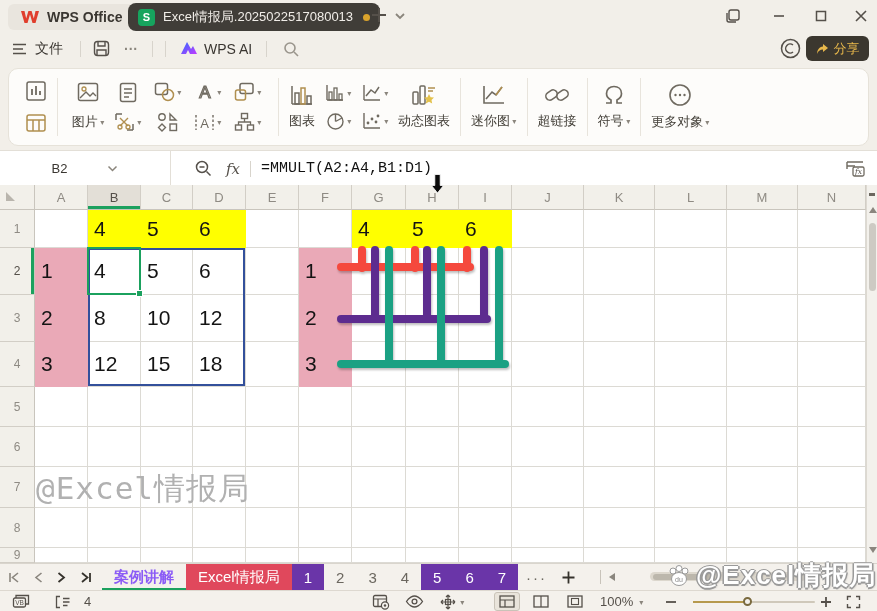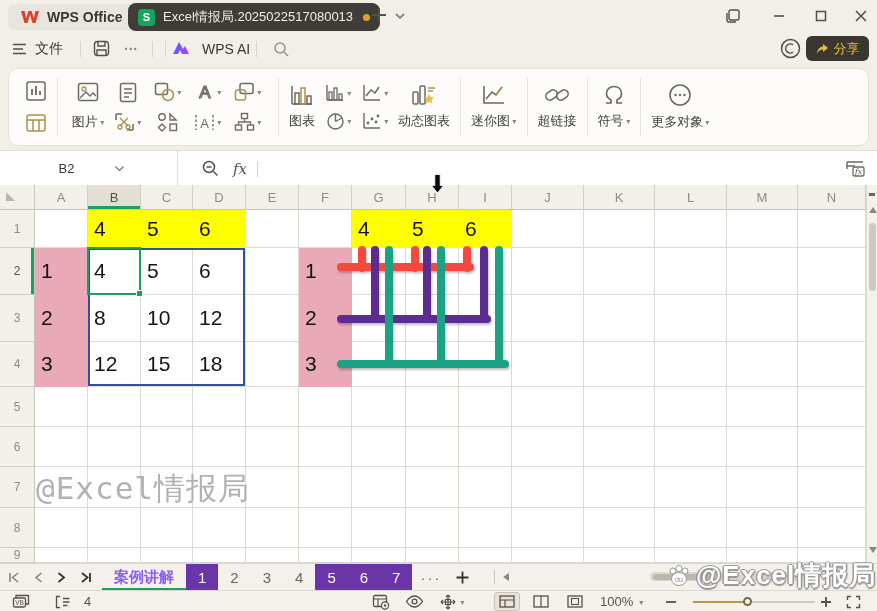--- a/index.html
+++ b/index.html
@@ -32,21 +32,21 @@
   .rsep{width:1px;height:58px;background:#e8e4dc;}
   .rbig{display:flex;flex-direction:column;align-items:center;justify-content:center;gap:6px;font-size:13px;color:#444039;}
   .rbig .lbl{display:flex;align-items:center;gap:2px;white-space:nowrap;}
   .rstack{display:flex;flex-direction:column;gap:10px;align-items:center;}
   .rgrid{display:grid;grid-template-columns:repeat(5,40px);grid-template-rows:30px 30px;align-items:center;justify-items:center;font-size:13px;}
   .rsm{display:flex;align-items:center;gap:2px;color:#444039;}
   .caret{font-size:9px;color:#8a857c;transform:scale(.9);}
   
   .fbar{position:absolute;left:0;top:150px;width:877px;height:35px;background:#fff;border-top:1px solid #e3dfd7;
         border-bottom:1px solid #cfcbc3;display:flex;align-items:center;}
-  .namebox{width:170px;height:100%;border-right:1px solid #e3dfd7;display:flex;align-items:center;justify-content:center;gap:40px;font-size:13px;padding-left:7px;}
+  .namebox{width:170px;height:100%;border-right:1px solid #e3dfd7;display:flex;align-items:center;justify-content:center;gap:40px;font-size:13px;}
   .fx{font-family:"DejaVu Serif",serif;font-style:italic;font-size:15px;color:#55504a;}
   .formula{font-family:"Liberation Mono","DejaVu Sans Mono",monospace;font-size:15px;color:#111;}
   
   .grid{position:absolute;left:0;top:185px;width:866px;height:378px;background:#fff;overflow:hidden;}
   .hdr-row{display:flex;height:25px;}
   .corner{width:35px;height:25px;background:#f2f0ea;border-right:1px solid #c9c5bd;border-bottom:1px solid #c9c5bd;
           box-sizing:border-box;position:relative;}
   .corner .tri{position:absolute;left:6px;top:7px;width:0;height:0;border-left:9px solid #b9b5ad;border-top:9px solid transparent;}
   .chdr{height:25px;background:#f2f0ea;border-right:1px solid #d2cec6;border-bottom:1px solid #c9c5bd;box-sizing:border-box;
         display:flex;align-items:center;justify-content:center;font-size:13px;color:#8f8b84;}
@@ -159,21 +159,21 @@
     <span class="vsep"></span>
     <span style="margin:0 6px">
       <svg width="17" height="17" viewBox="0 0 17 17">
           <rect x="1.5" y="1.5" width="14" height="14" rx="3" fill="none" stroke="#55504a" stroke-width="1.4"></rect>
           <path d="M5 1.5 V6 H12 V1.5 M4 15 V10 H13 V15" fill="none" stroke="#55504a" stroke-width="1.4"></path>
         </svg>
     </span>
     <span style="margin:0 8px;color:#8a857c;font-weight:bold">···</span>
     <span class="vsep"></span>
     <span class="vsep"></span>
-    <span style="display:flex;align-items:center;gap:12px;margin:0 0">
+    <span style="display:flex;align-items:center;gap:6px;margin:0 8px">
       <svg width="18" height="15" viewBox="0 0 18 15">
         <defs>
             <linearGradient id="ai-g" x1="0" y1="0" x2="1" y2="1">
               <stop offset="0" stop-color="#2f6bff"></stop>
               <stop offset="1" stop-color="#c23bff"></stop>
             </linearGradient>
           </defs>
         <path d="M1 13 L7 1 L11 8 L13 5 L17 13 L10 13 L8 9 L6 13 Z" fill="url(#ai-g)"></path>
         </svg>
       <span>WPS AI</span>
@@ -410,20 +410,21 @@
         </svg>
     </div>
     <span style="margin:0 14px 0 24px">
       <svg width="17" height="17" viewBox="0 0 17 17">
           <circle cx="7" cy="7" r="5.5" fill="none" stroke="#55504a" stroke-width="1.5"></circle>
           <path d="M4.5 7 H9.5 M11.5 11.5 L15.5 15.5" stroke="#55504a" stroke-width="1.5"></path>
         </svg>
     </span>
     <span class="fx">fx</span>
     <span class="vsep" style="margin:0 10px"></span>
+    <span class="formula">=MMULT(A2:A4,B1:D1)</span>
     <span style="position:absolute;right:12px">
       <svg width="20" height="18" viewBox="0 0 20 18">
           <path d="M2 2 H18 M2 2 V9 M2 6 H10" fill="none" stroke="#6f6a60" stroke-width="1.4"></path>
           <rect x="8" y="7" width="11" height="9" rx="1.5" fill="#fff" stroke="#6f6a60" stroke-width="1.3"></rect>
           <text x="13.5" y="14.2" font-size="7.5" font-style="italic" text-anchor="middle" fill="#55504a" font-family="DejaVu Serif">fx</text>
         </svg>
     </span>
   </div>
 
   <div class="grid" id="grid">
@@ -641,20 +642,21 @@
       <svg width="9" height="11" viewBox="0 0 9 11">
           <path d="M1.5 1 L7 5.5 L1.5 10" fill="none" stroke="#35322c" stroke-width="1.8"></path>
         </svg>
       <svg width="12" height="11" viewBox="0 0 12 11">
           <path d="M10 1 V10" stroke="#35322c" stroke-width="1.8"></path>
           <path d="M2 1 L7.5 5.5 L2 10" fill="none" stroke="#35322c" stroke-width="1.8"></path>
         </svg>
     </div>
     <div id="sheet-tabs" style="display:flex;align-items:stretch">
         <div class="stab active">案例讲解</div>
+        <div class="stab red">Excel情报局</div>
         <div class="stab purple">1</div>
         <div class="stab plain">2</div>
         <div class="stab plain">3</div>
         <div class="stab plain">4</div>
         <div class="stab purple">5</div>
         <div class="stab purple">6</div>
         <div class="stab purple">7</div>
       </div>
     <div class="tab-more">···</div>
     <div class="tab-add">

